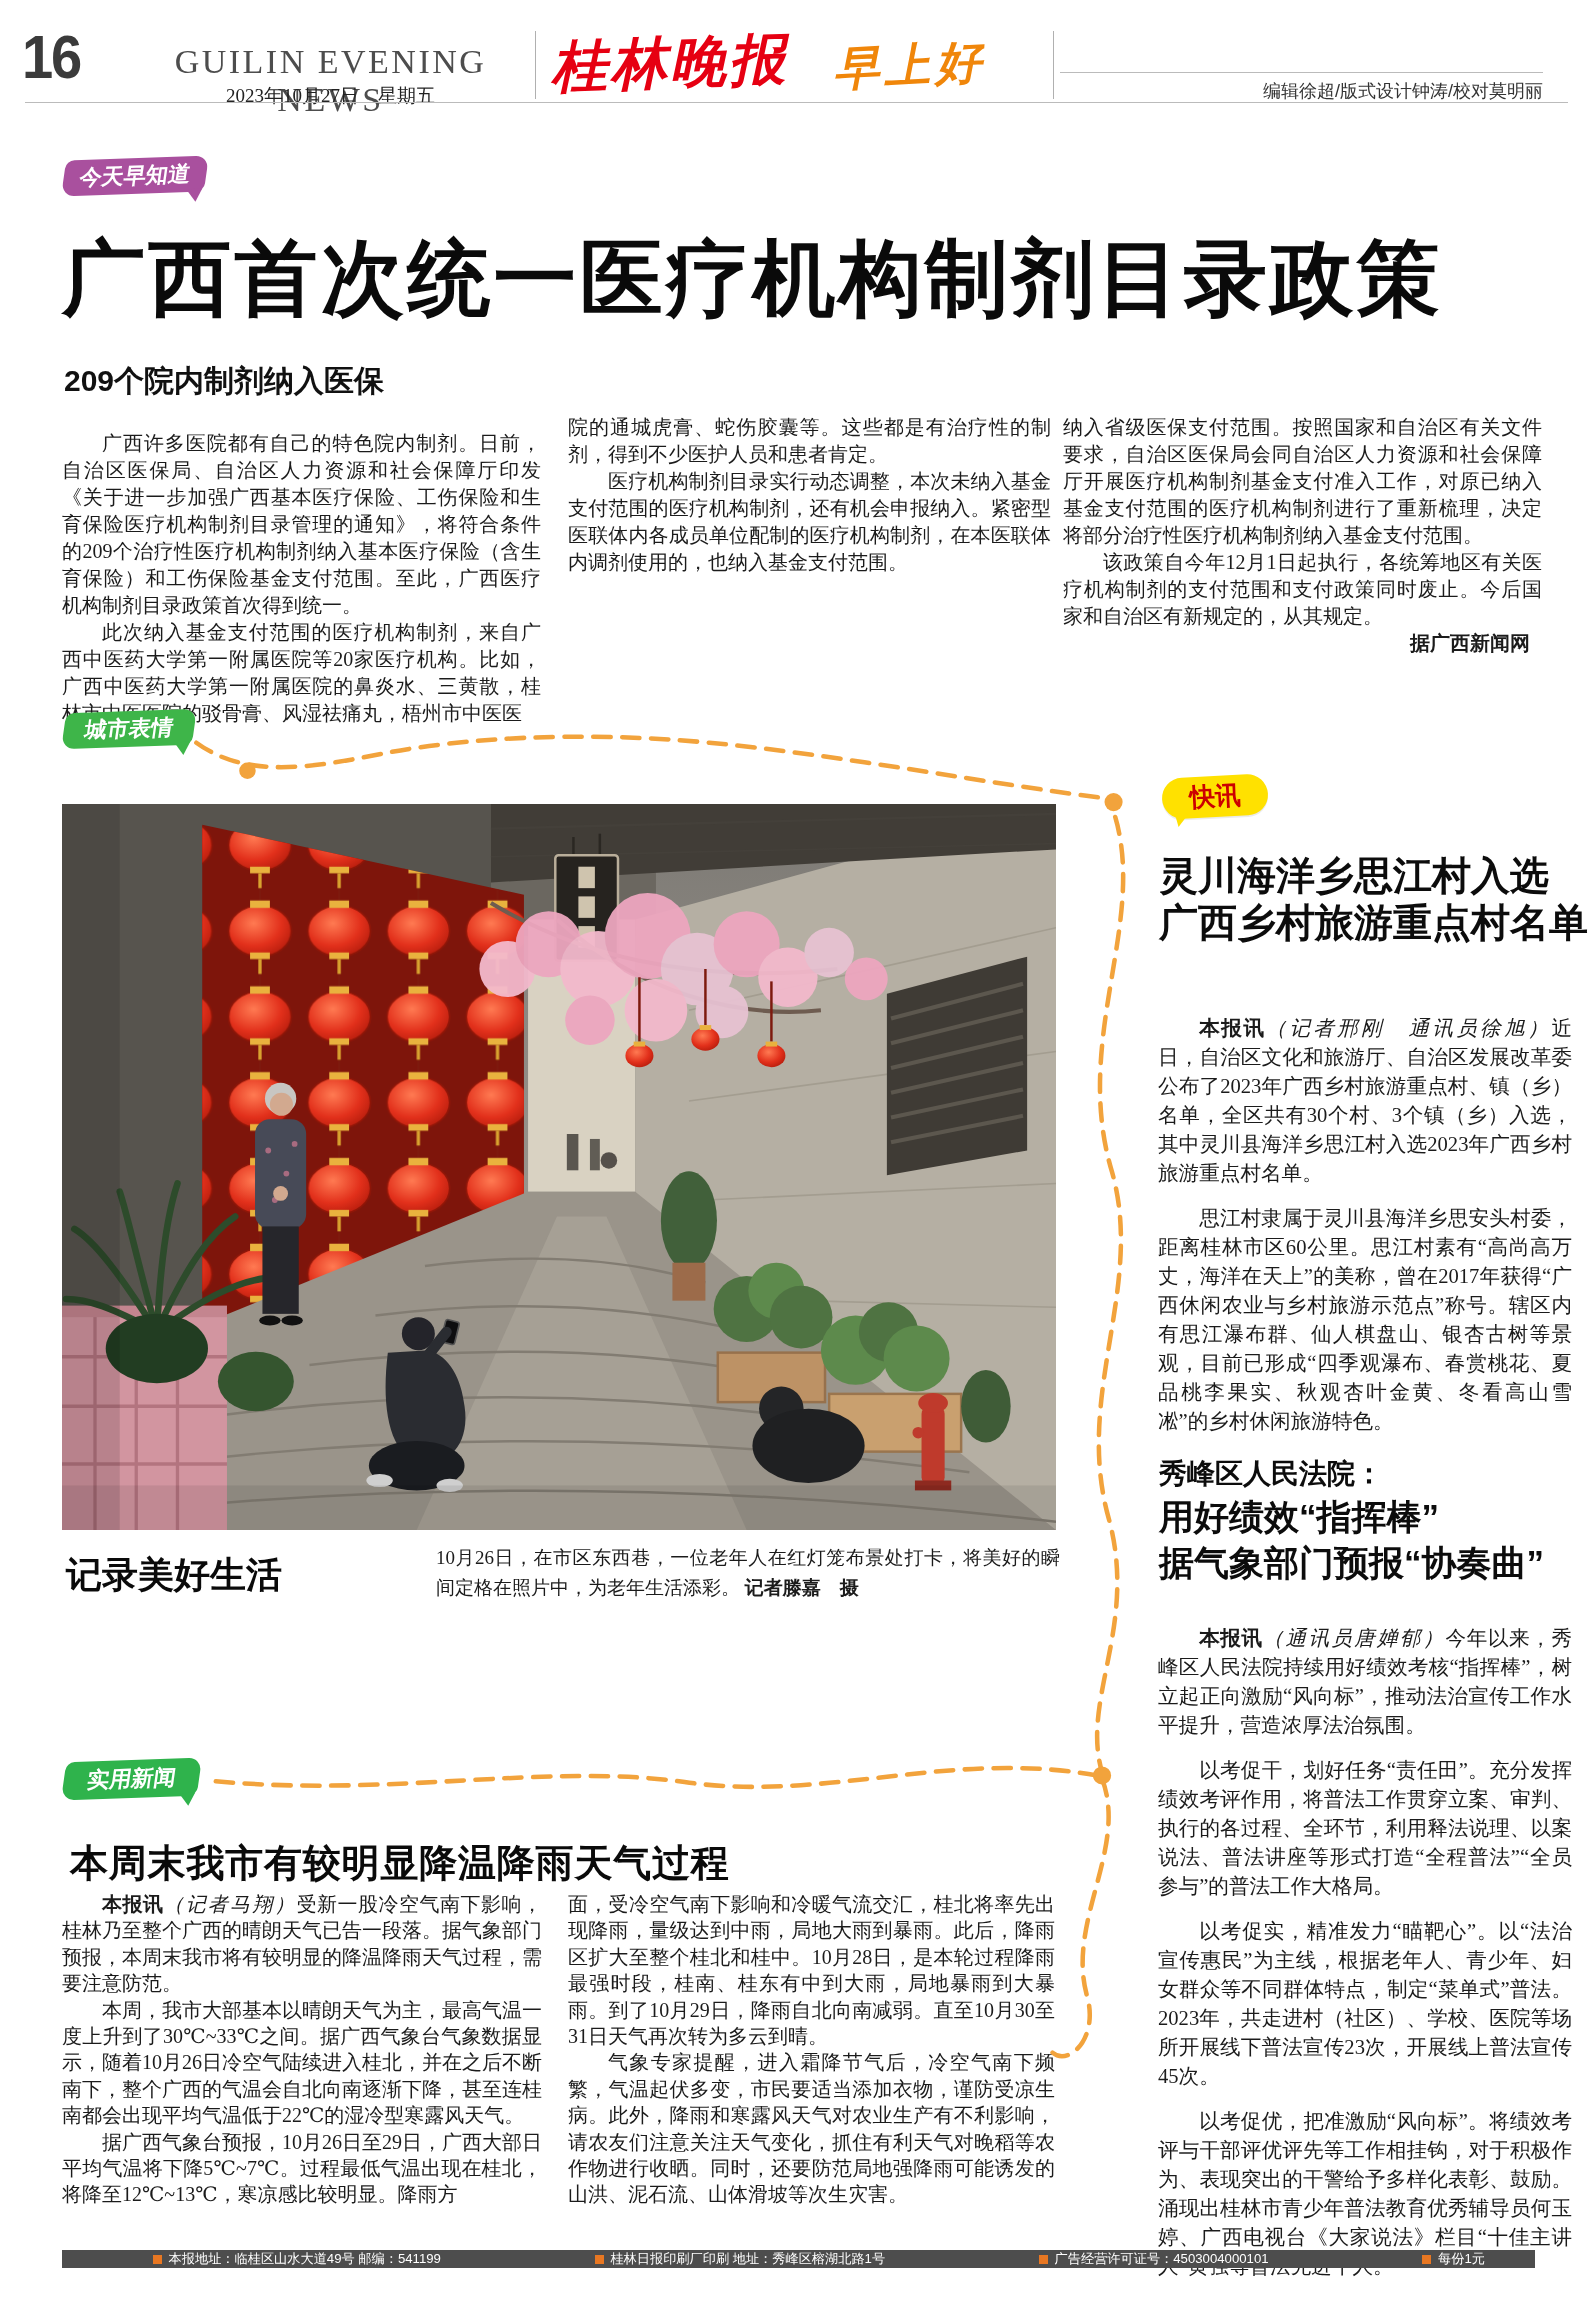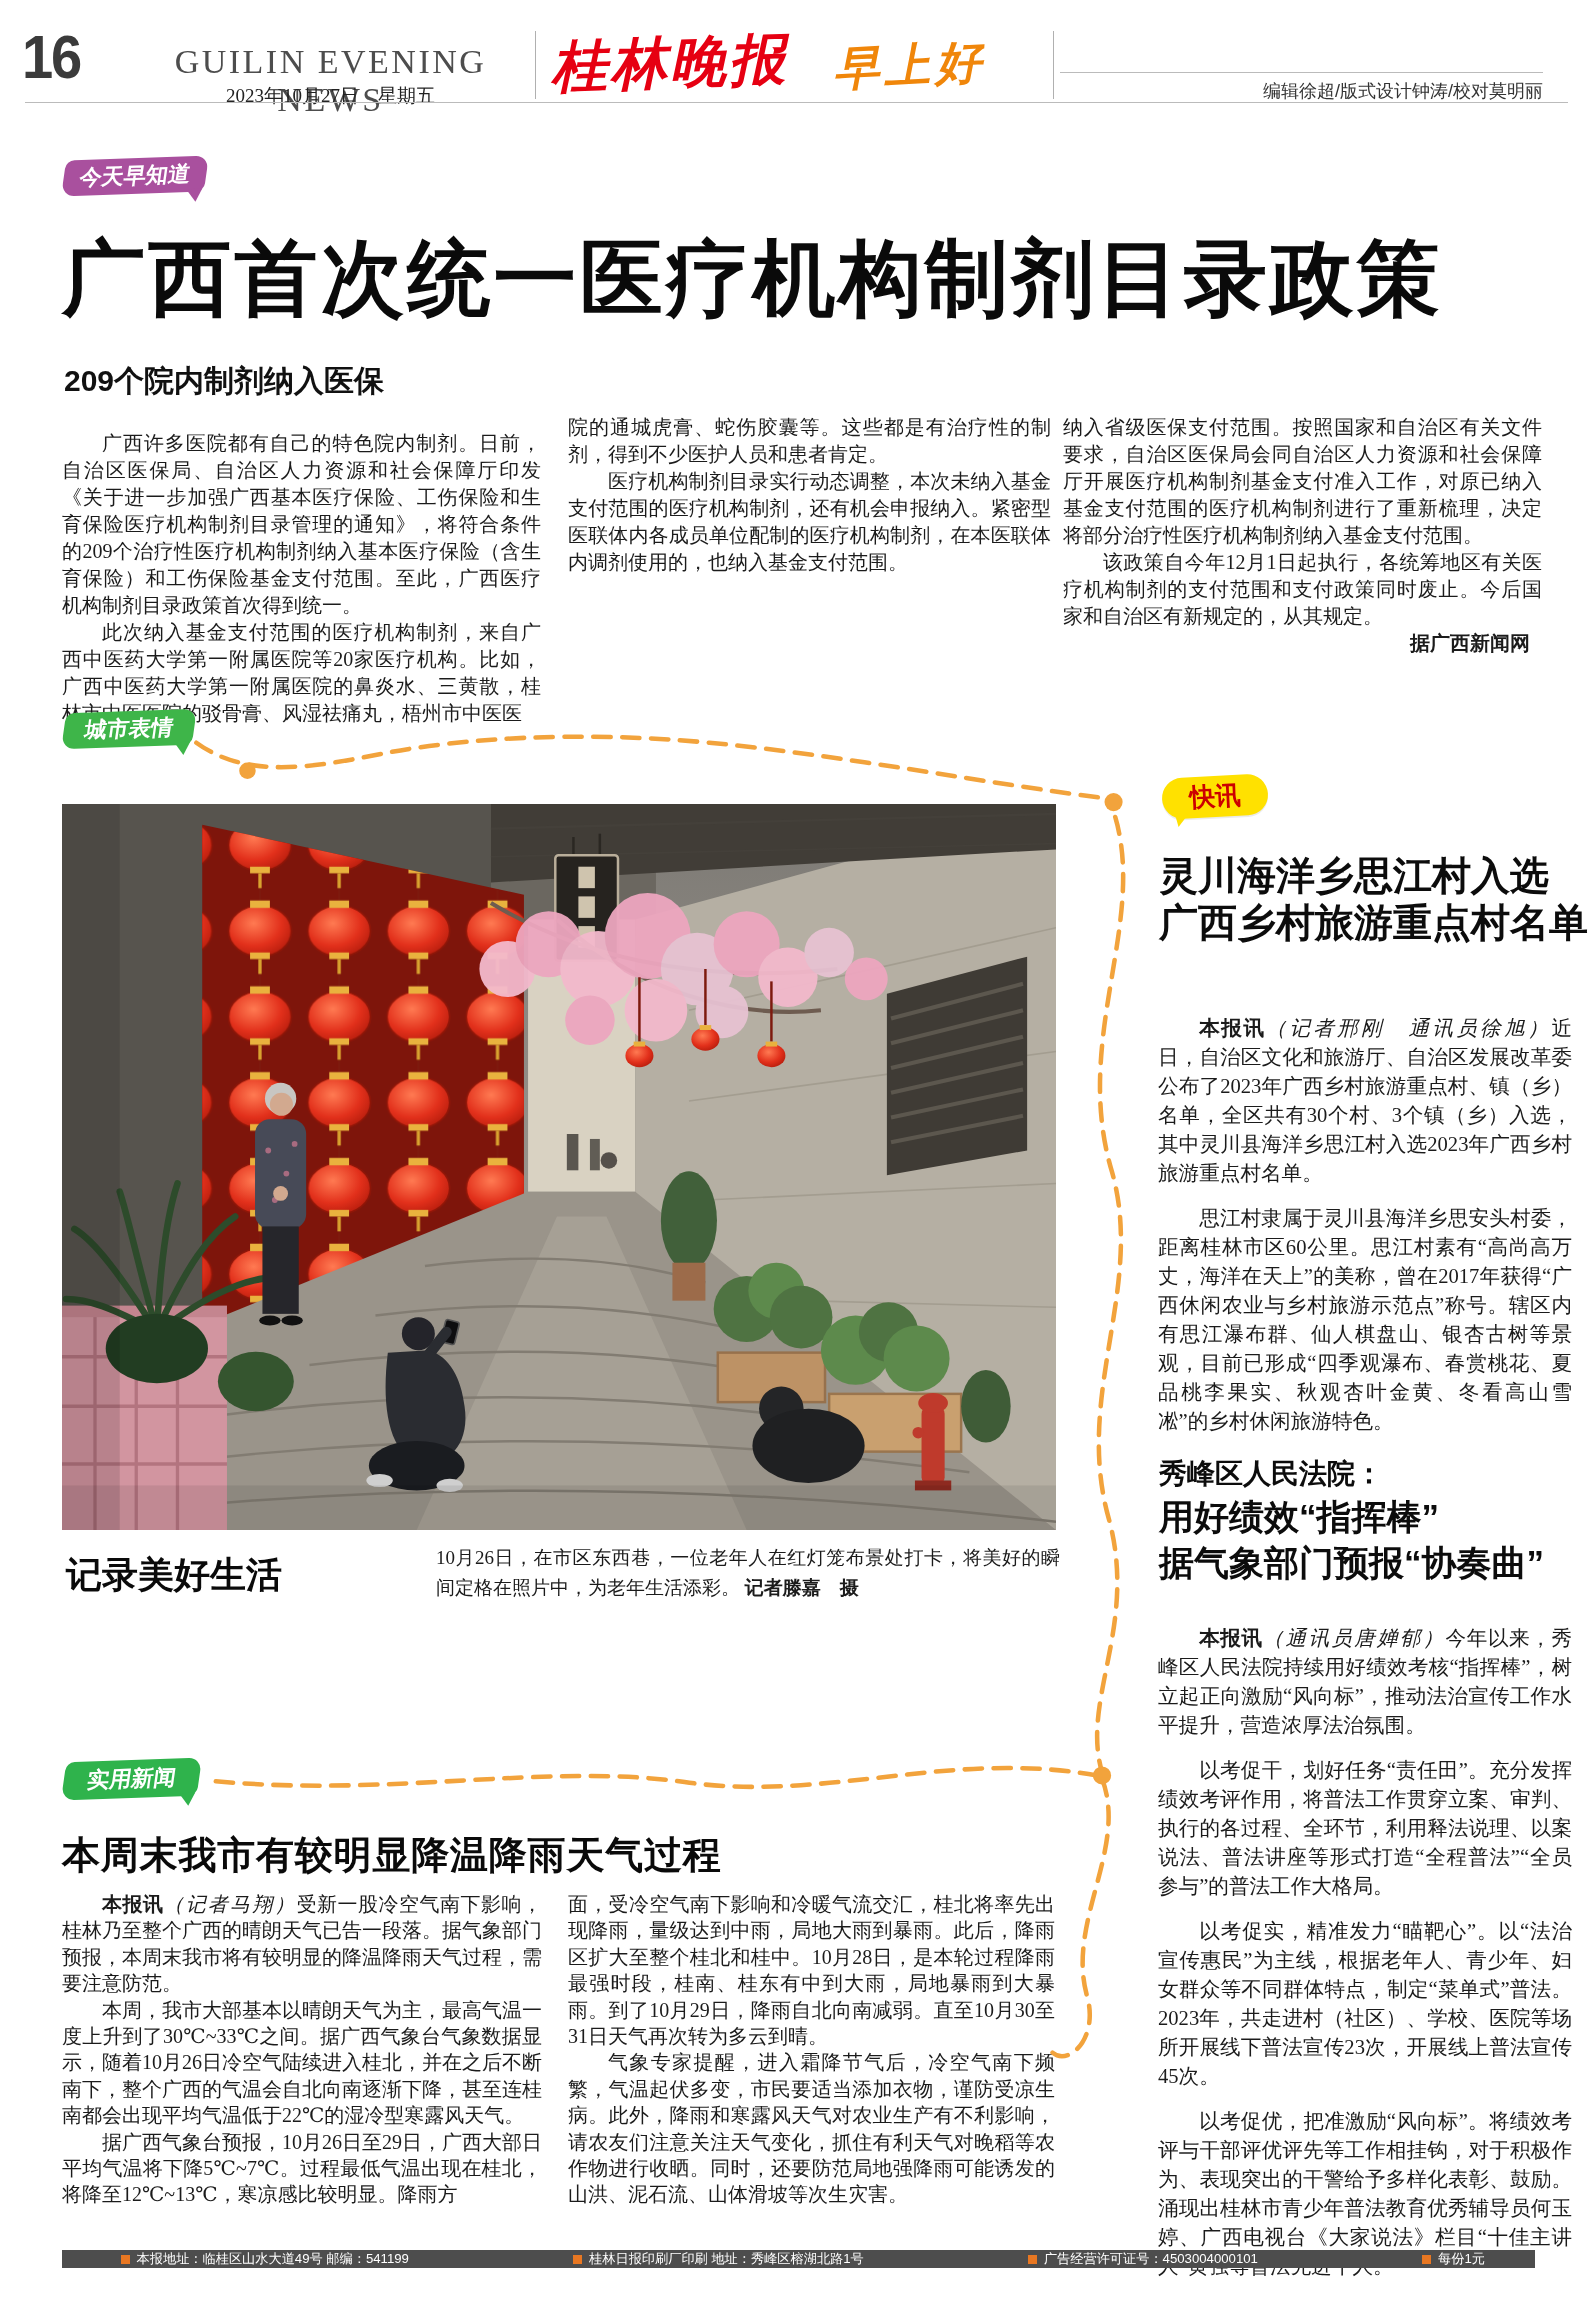--- a/index.html
+++ b/index.html
@@ -321,35 +321,35 @@
     <p class="ind">以考促干，划好任务“责任田”。充分发挥绩效考评作用，将普法工作贯穿立案、审判、执行的各过程、全环节，利用释法说理、以案说法、普法讲座等形式打造“全程普法”“全员参与”的普法工作大格局。</p>
     <p class="ind">以考促实，精准发力“瞄靶心”。以“法治宣传惠民”为主线，根据老年人、青少年、妇女群众等不同群体特点，制定“菜单式”普法。2023年，共走进村（社区）、学校、医院等场所开展线下普法宣传23次，开展线上普法宣传45次。</p>
     <p class="ind">以考促优，把准激励“风向标”。将绩效考评与干部评优评先等工作相挂钩，对于积极作为、表现突出的干警给予多样化表彰、鼓励。涌现出桂林市青少年普法教育优秀辅导员何玉婷、广西电视台《大家说法》栏目“十佳主讲人”黄强等普法先进个人。</p>
   </div>
 
   <div class="abs badge badge-skew badge-pract" style="left:64px;top:1760px;width:135px;height:38px;line-height:38px;font-size:22px;z-index:3;">
     <span>实用新闻</span>
     <span class="badge-tail" style="left:117px;top:35px;border-width:13.2px 5px 0 11.6px;border-color:#2fb34c transparent transparent transparent;"></span>
   </div>
 
-  <h2 class="abs headline" style="left:62px;top:1830px;margin:0;font-size:38px;letter-spacing:0.8px;">本周末我市有较明显降温降雨天气过程</h2>
+  <h2 class="abs headline" style="left:62px;top:1830px;margin:8px;font-size:38px;letter-spacing:0.8px;">本周末我市有较明显降温降雨天气过程</h2>
 
   <div class="abs bodycol" style="left:62px;top:1891px;width:480px;line-height:26.4px;">
     <p class="ind">
       <b class="lead">本报讯</b><span class="byline">（记者马翔）</span><span>受新一股冷空气南下影响，桂林乃至整个广西的晴朗天气已告一段落。据气象部门预报，本周末我市将有较明显的降温降雨天气过程，需要注意防范。</span>
     </p>
     <p class="ind">本周，我市大部基本以晴朗天气为主，最高气温一度上升到了30℃~33℃之间。据广西气象台气象数据显示，随着10月26日冷空气陆续进入桂北，并在之后不断南下，整个广西的气温会自北向南逐渐下降，甚至连桂南都会出现平均气温低于22℃的湿冷型寒露风天气。</p>
     <p class="ind">据广西气象台预报，10月26日至29日，广西大部日平均气温将下降5℃~7℃。过程最低气温出现在桂北，将降至12℃~13℃，寒凉感比较明显。降雨方</p>
   </div>
   <div class="abs bodycol" style="left:568px;top:1891px;width:487px;line-height:26.4px;">
     <p class="cont">面，受冷空气南下影响和冷暖气流交汇，桂北将率先出现降雨，量级达到中雨，局地大雨到暴雨。此后，降雨区扩大至整个桂北和桂中。10月28日，是本轮过程降雨最强时段，桂南、桂东有中到大雨，局地暴雨到大暴雨。到了10月29日，降雨自北向南减弱。直至10月30至31日天气再次转为多云到晴。</p>
     <p class="ind">气象专家提醒，进入霜降节气后，冷空气南下频繁，气温起伏多变，市民要适当添加衣物，谨防受凉生病。此外，降雨和寒露风天气对农业生产有不利影响，请农友们注意关注天气变化，抓住有利天气对晚稻等农作物进行收晒。同时，还要防范局地强降雨可能诱发的山洪、泥石流、山体滑坡等次生灾害。</p>
   </div>
 
-  <div class="abs footer-bar" style="justify-content:space-between;padding-left:59px;padding-right:50px;">
+  <div class="abs footer-bar" style="justify-content:space-between;padding-left:91px;padding-right:50px;">
     <span class="footer-item">
       <span class="footer-sq"></span>
       <span>本报地址：临桂区山水大道49号  邮编：541199</span>
     </span>
     <span class="footer-item">
       <span class="footer-sq"></span>
       <span>桂林日报印刷厂印刷  地址：秀峰区榕湖北路1号</span>
     </span>
     <span class="footer-item">
       <span class="footer-sq"></span>

